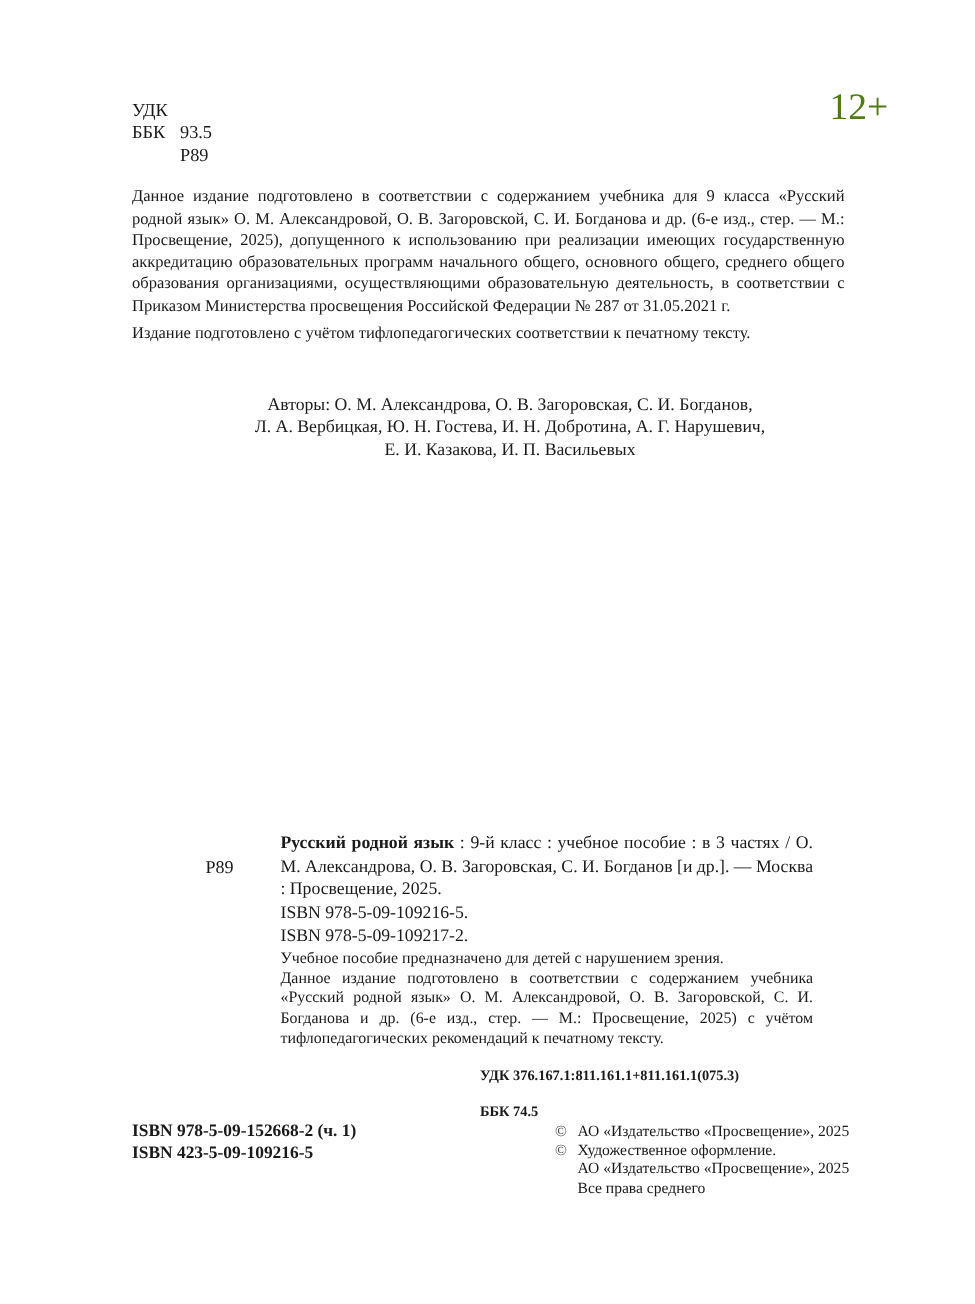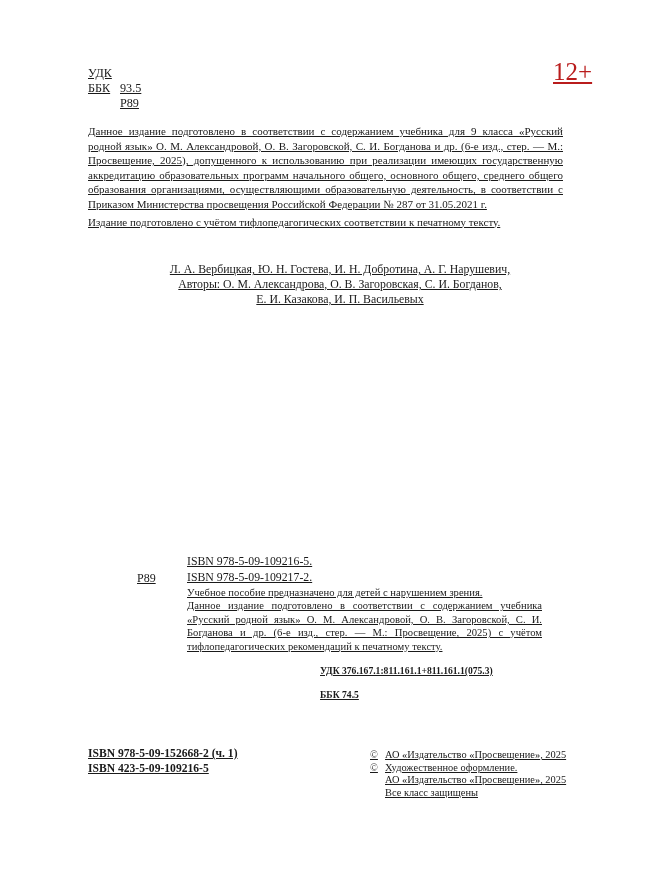--- a/index.html
+++ b/index.html
@@ -8,39 +8,39 @@
       background: #ffffff;
     }
     body {
       width: 650px;
       height: 869px;
       position: relative;
       overflow: hidden;
       color: #1a1a1a;
       font-family: "DejaVu Serif", "Liberation Serif", serif;
     }
-    .abs { position: absolute; text-decoration: underline; }
+    .abs { position: absolute; }
 
     
     .classif {
       left: 88px;
       top: 66px;
       font-size: 12.2px;
       line-height: 15px;
       font-family: "Liberation Serif", "DejaVu Serif", serif;
     }
     .classif .row { display: flex; white-space: nowrap; }
     .classif .key { width: 32px; }
     .age-mark {
       left: 553px;
       top: 58px;
       font-size: 25px;
       line-height: 28px;
       font-family: "Liberation Serif", "DejaVu Serif", serif;
-      color: #b91c1c;
+      color: #4d7c0f;
     }
 
     
     .annotation {
       left: 88px;
       top: 124px;
       width: 475px;
       font-size: 11px;
       line-height: 14.6px;
       text-align: justify;
@@ -131,27 +131,28 @@
 </div>
 
 <div class="abs age-mark">12+</div>
 
 <div class="abs annotation">
   <p>Данное издание подготовлено в соответствии с содержанием учебника для 9 класса «Русский родной язык» О. М. Александровой, О. В. Загоровской, С. И. Богданова и др. (6-е изд., стер. — М.: Просвещение, 2025), допущенного к использованию при реализации имеющих государственную аккредитацию образовательных программ начального общего, основного общего, среднего общего образования организациями, осуществляющими образовательную деятельность, в соответствии с Приказом Министерства просвещения Российской Федерации № 287 от 31.05.2021 г.</p>
   <p class="second">Издание подготовлено с учётом тифлопедагогических соответствии к печатному тексту.</p>
 </div>
 
 <div class="abs authors">
+  <div>Авторы: О. М. Александрова, О. В. Загоровская, С. И. Богданов,</div>
   <div>Л. А. Вербицкая, Ю. Н. Гостева, И. Н. Добротина, А. Г. Нарушевич,</div>
-  <div>Авторы: О. М. Александрова, О. В. Загоровская, С. И. Богданов,</div>
   <div>Е. И. Казакова, И. П. Васильевых</div>
 </div>
 
 <div class="abs card-code">Р89</div>
 <div class="abs card">
+  <div class="indent just"><span class="title-bold">Русский родной язык</span><span> : 9-й класс : учебное пособие : в 3 частях / О. М. Александрова, О. В. Загоровская, С. И. Богданов [и др.]. — Москва : Просвещение, 2025.</span></div>
   <div class="indent">ISBN 978-5-09-109216-5.</div>
   <div class="indent">ISBN 978-5-09-109217-2.</div>
   <div class="small small-block indent">Учебное пособие предназначено для детей с нарушением зрения.</div>
   <div class="small indent" style="text-indent:0;">
     <span>Данное издание подготовлено в соответствии с содержанием учебника «Русский родной язык» О. М. Александровой, О. В. Загоровской, С. И. Богданова и др. (6-е изд., стер. — М.: Просвещение, 2025) с учётом тифлопедагогических рекомендаций к печатному тексту.</span>
   </div>
   <div class="right-codes">УДК 376.167.1:811.161.1+811.161.1(075.3)</div>
   <div class="right-codes">ББК 74.5</div>
 </div>
 
@@ -168,15 +169,15 @@
   <div class="row">
     <span class="sym">©</span>
     <span>Художественное оформление.</span>
   </div>
   <div class="row">
     <span class="sym"></span>
     <span>АО «Издательство «Просвещение», 2025</span>
   </div>
   <div class="row">
     <span class="sym"></span>
-    <span>Все класс защищены</span>
+    <span>Все права среднего</span>
   </div>
 </div>
 
 </body></html>

